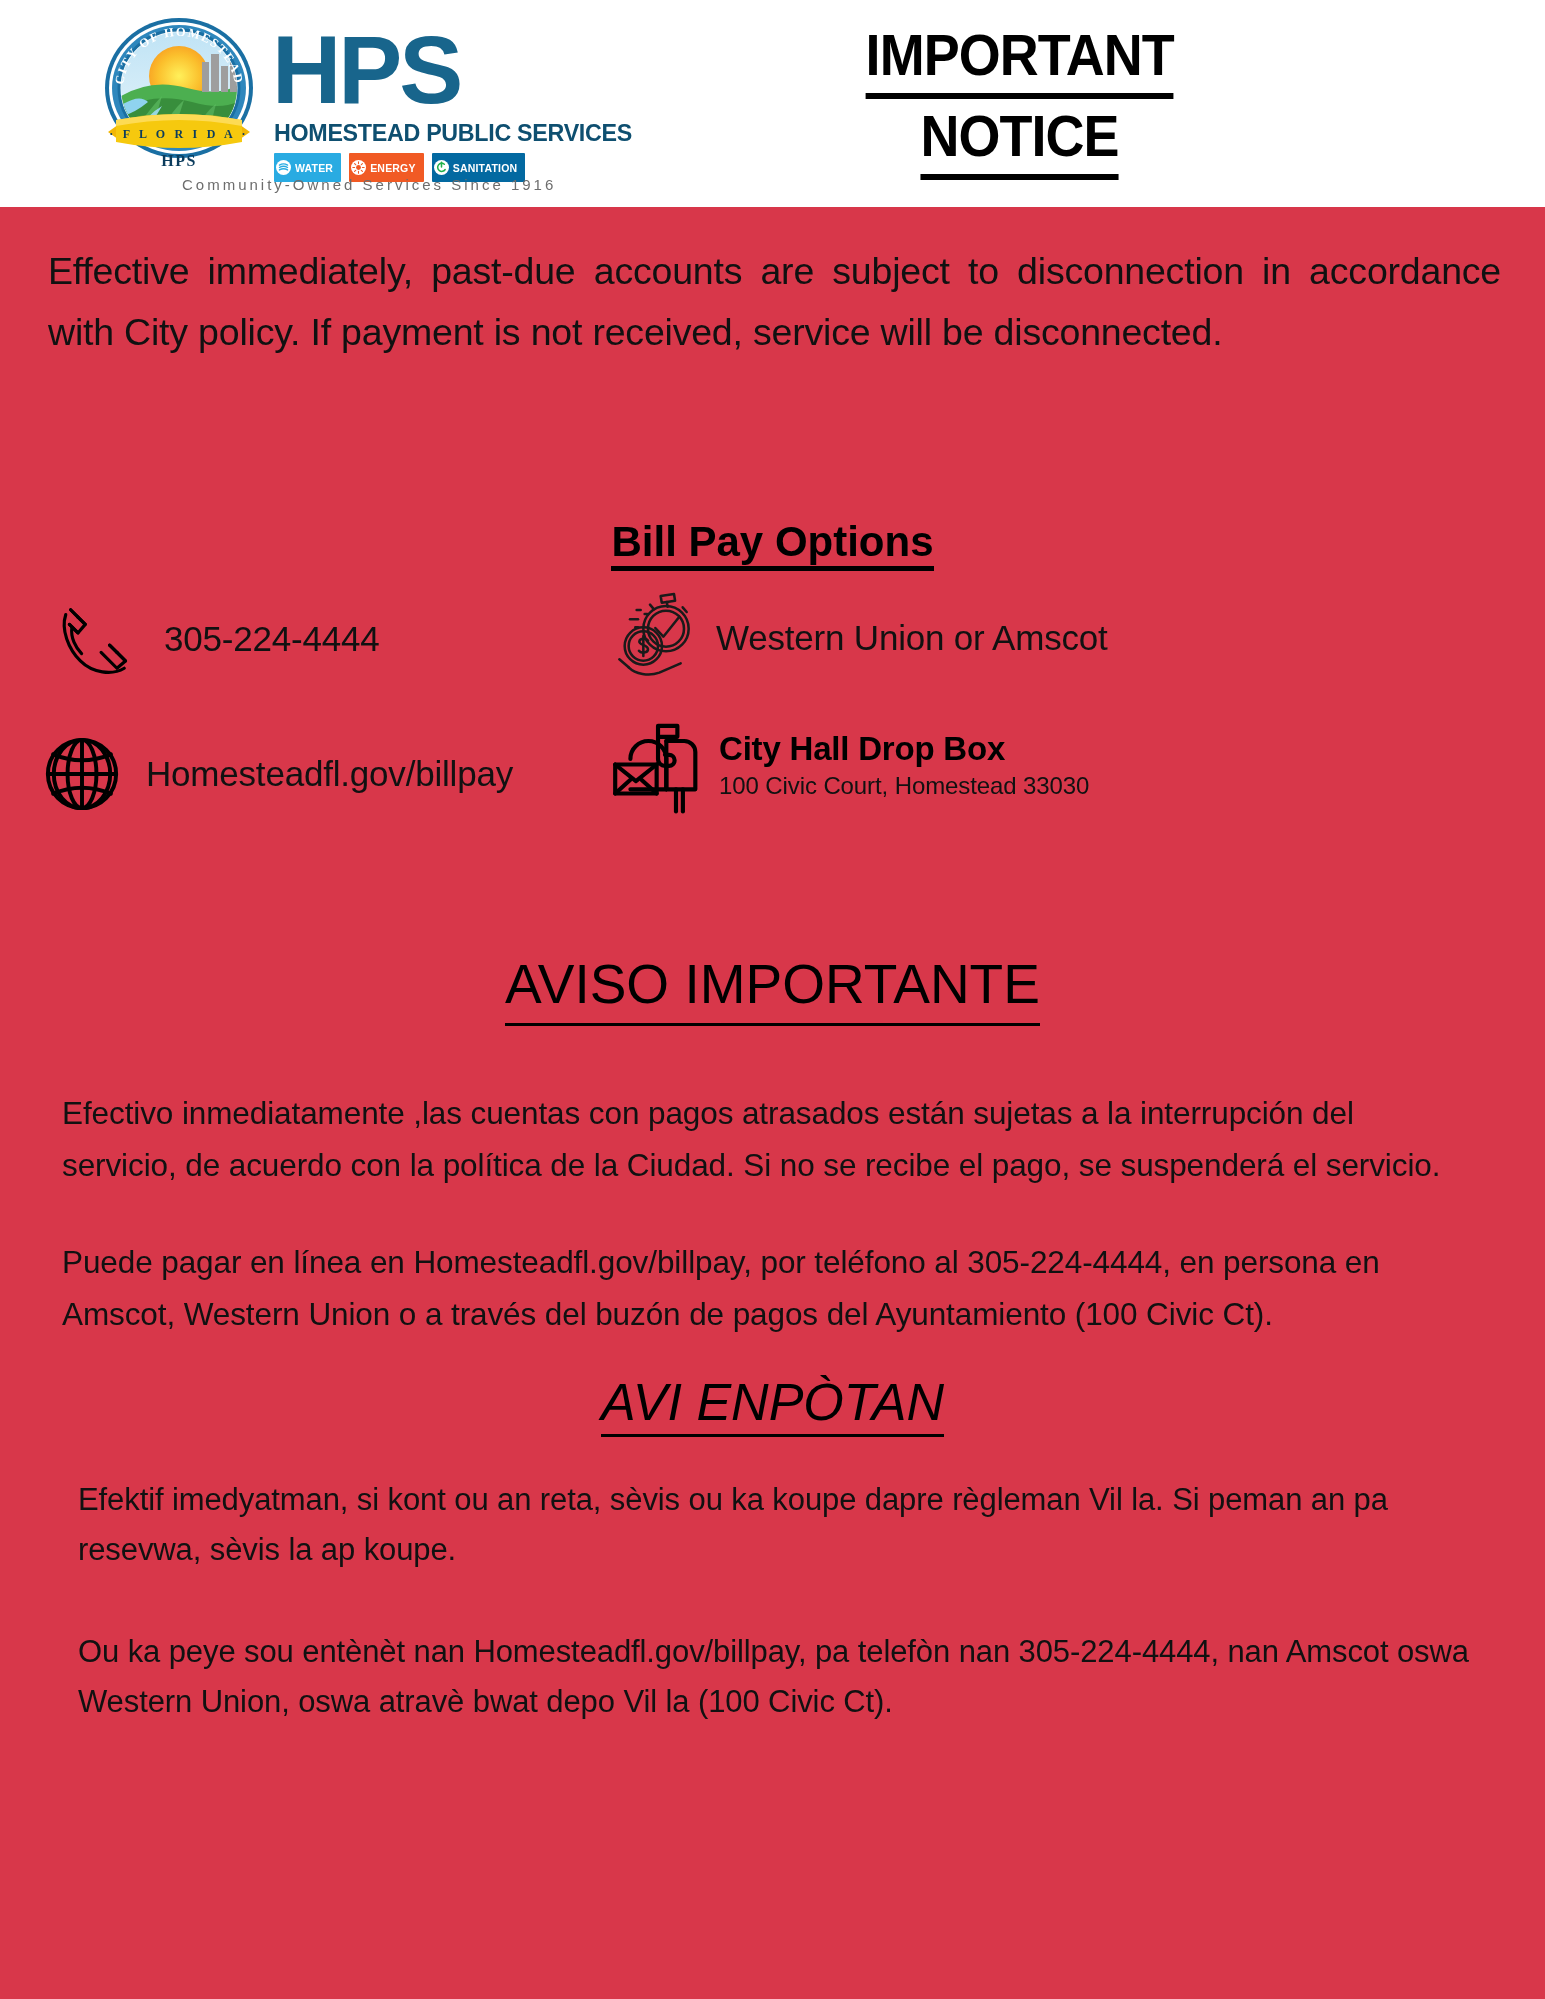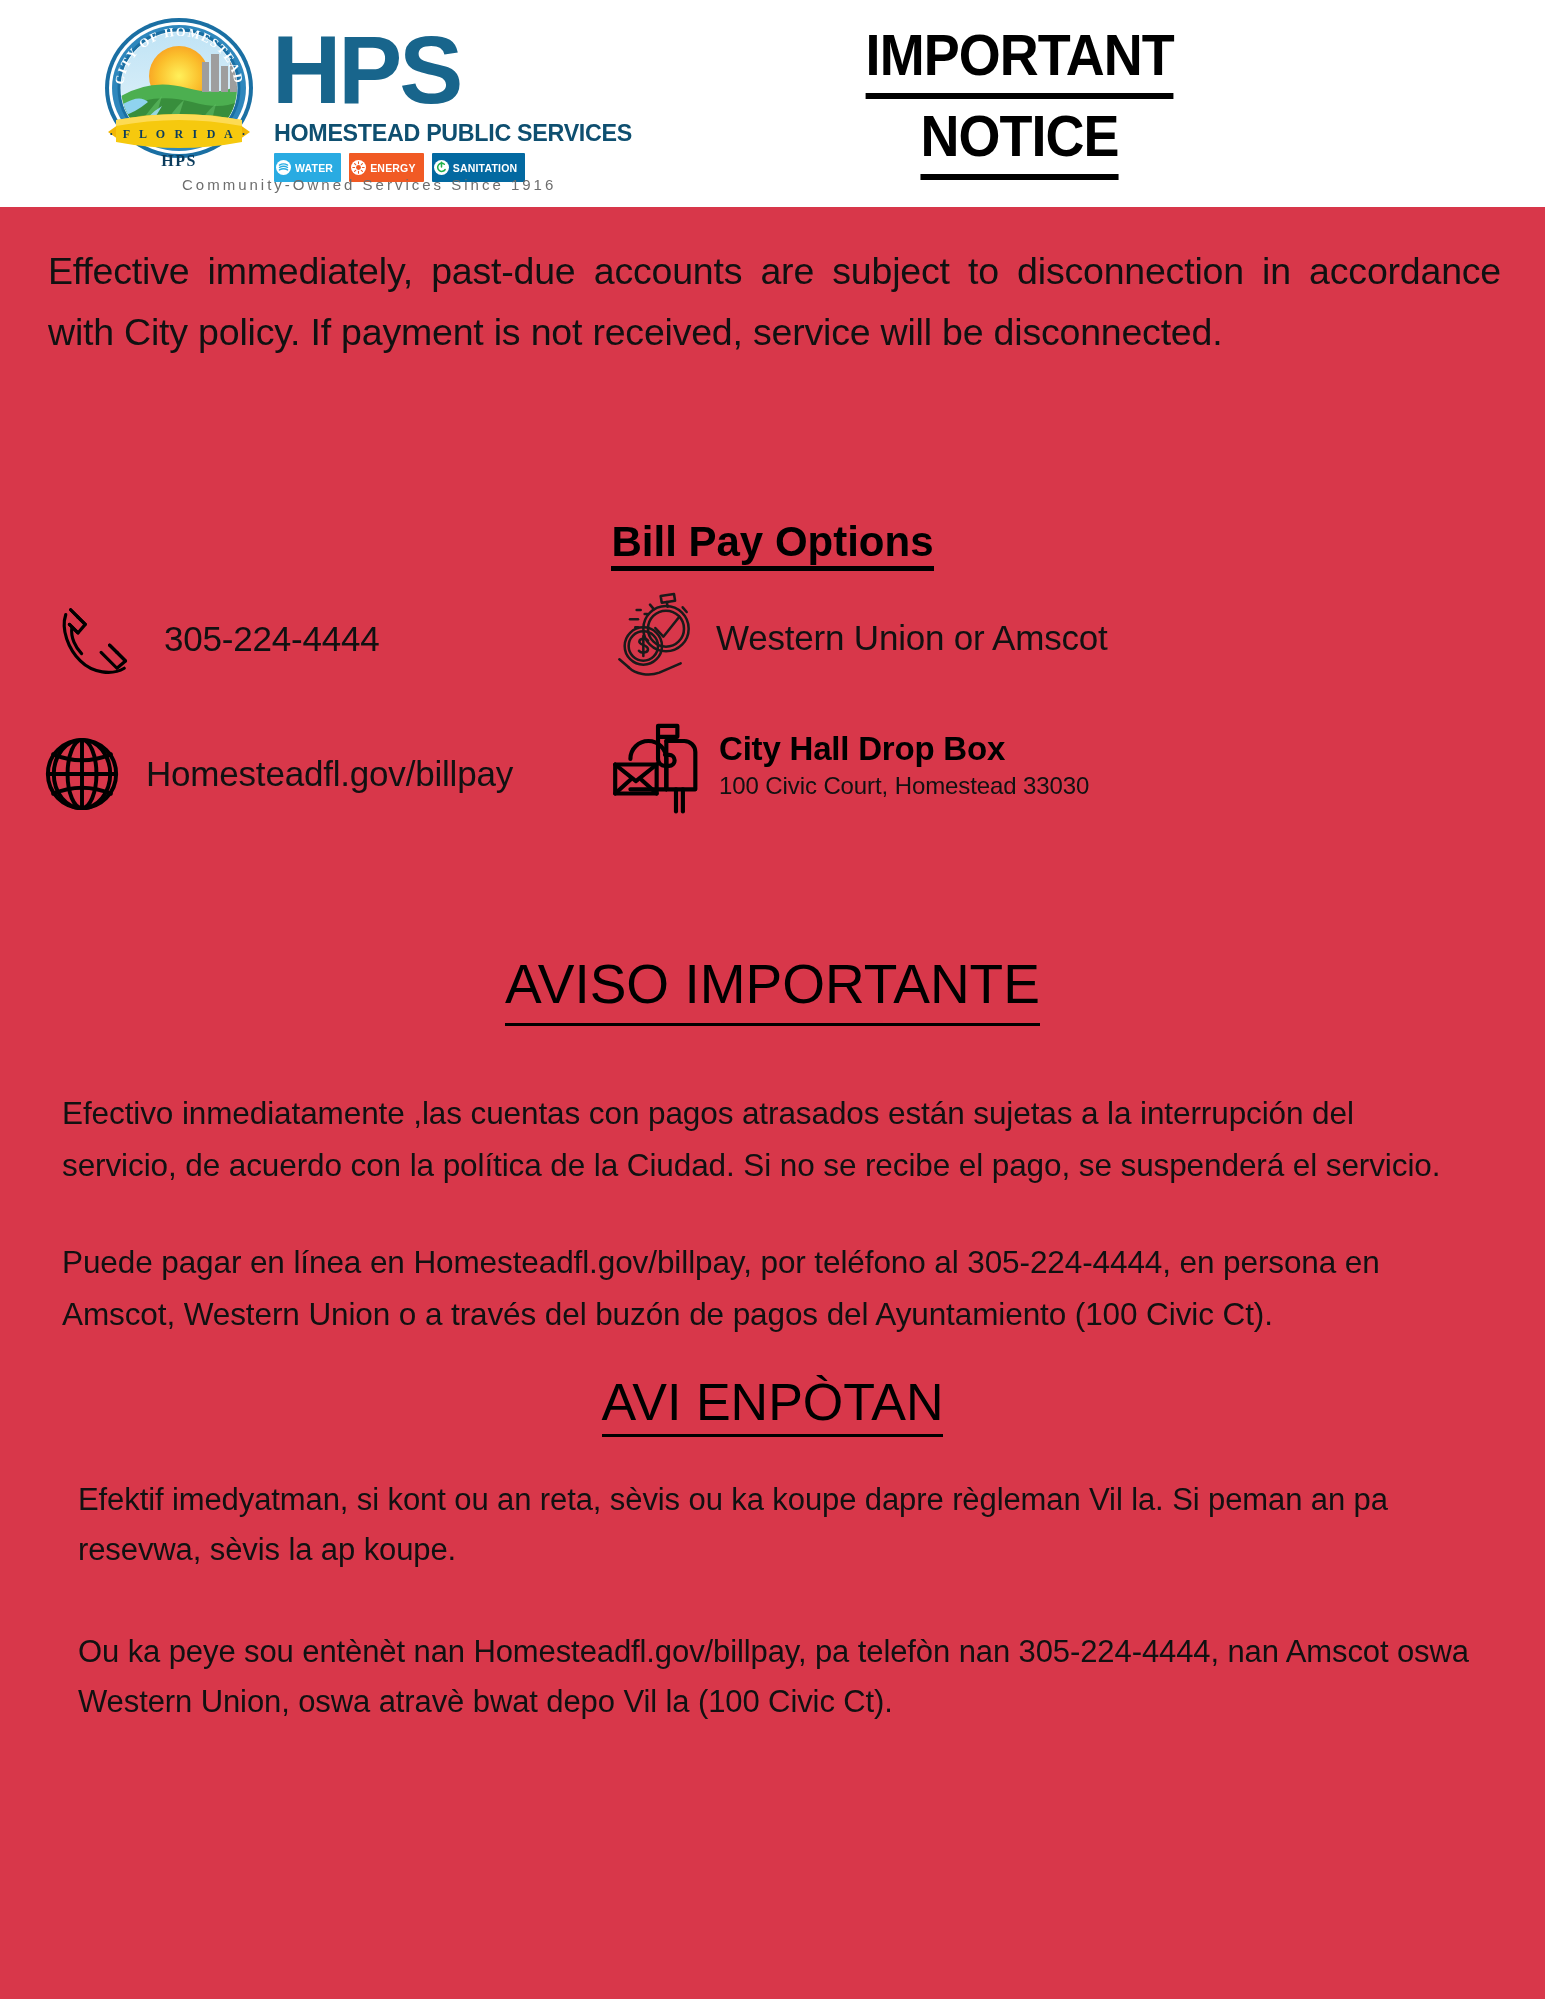--- a/index.html
+++ b/index.html
@@ -148,21 +148,21 @@
   .es-p{
     position:absolute;left:62px;width:1392px;
     font-size:31.5px;line-height:52px;color:#111;letter-spacing:-0.1px;
   }
   .es-p1{top:838px;margin-top:42px;}
   .es-p2{top:1029px;}
 
   
   .ht-h{
     position:absolute;left:0;top:1165px;width:1545px;text-align:center;
-    font-size:52px;color:#000;
+    font-size:52px;font-style:italic;color:#000;
   }
   .ht-h span{border-bottom:3px solid #000;padding-bottom:3px;}
   .ht-p{
     position:absolute;left:78px;width:1395px;
     font-size:31px;line-height:50px;color:#111;letter-spacing:-0.1px;
   }
   .ht-p1{top:1268px;}
   .ht-p2{top:1420px;}
 </style>
 </head>

